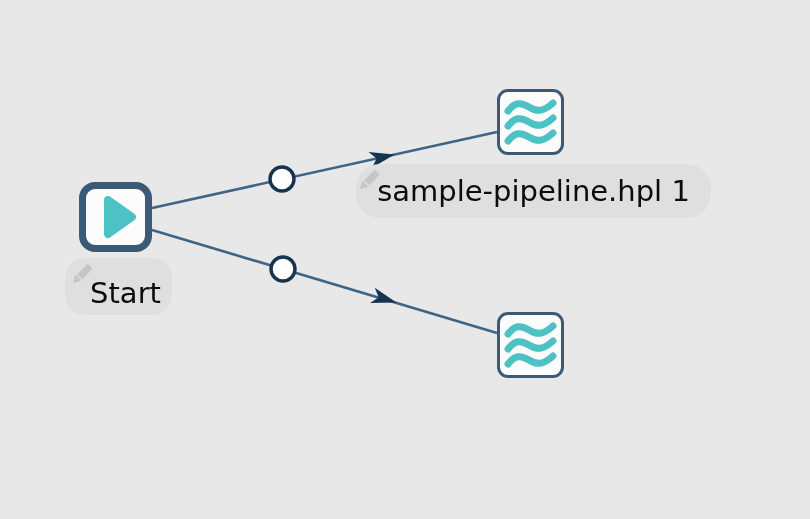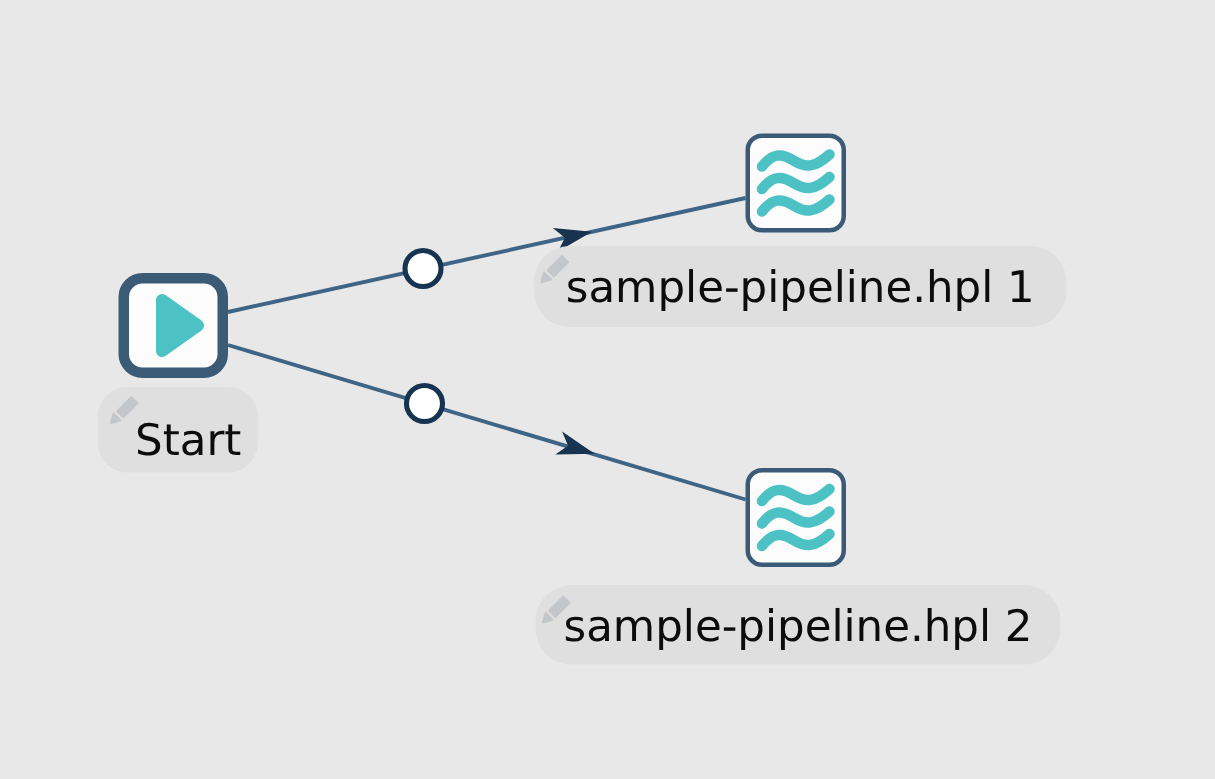--- a/index.html
+++ b/index.html
@@ -143,21 +143,14 @@
     <span>sample-pipeline.hpl 1</span>
   </div>
 
   <div class="node pipeline-node" id="pipeline-node-2">
     <svg width="54" height="48" viewBox="0 0 54 48">
       <path class="wave" d="M4,13 C11,4 17,4 25,9 C33,14 39,14 49,5"></path>
       <path class="wave" d="M4,28 C11,19 17,19 25,24 C33,29 39,29 49,20"></path>
       <path class="wave" d="M4,43 C11,34 17,34 25,39 C33,44 39,44 49,35"></path>
     </svg>
   </div>
-  <div class="label-pill p2-label">
-    <svg class="pencil" viewBox="0 0 27 27">
-      <path class="pencil-shape" d="M3,24 L4.8,17.8 L9.2,22.2 Z"></path>
-      <path class="pencil-shape" d="M7.2,16.2 L16.6,6.8 L20.6,10.8 L11.2,20.2 Z"></path>
-    </svg>
-    <span>sample-pipeline.hpl 2</span>
-  </div>
 
 </div>
 
 </body></html>

